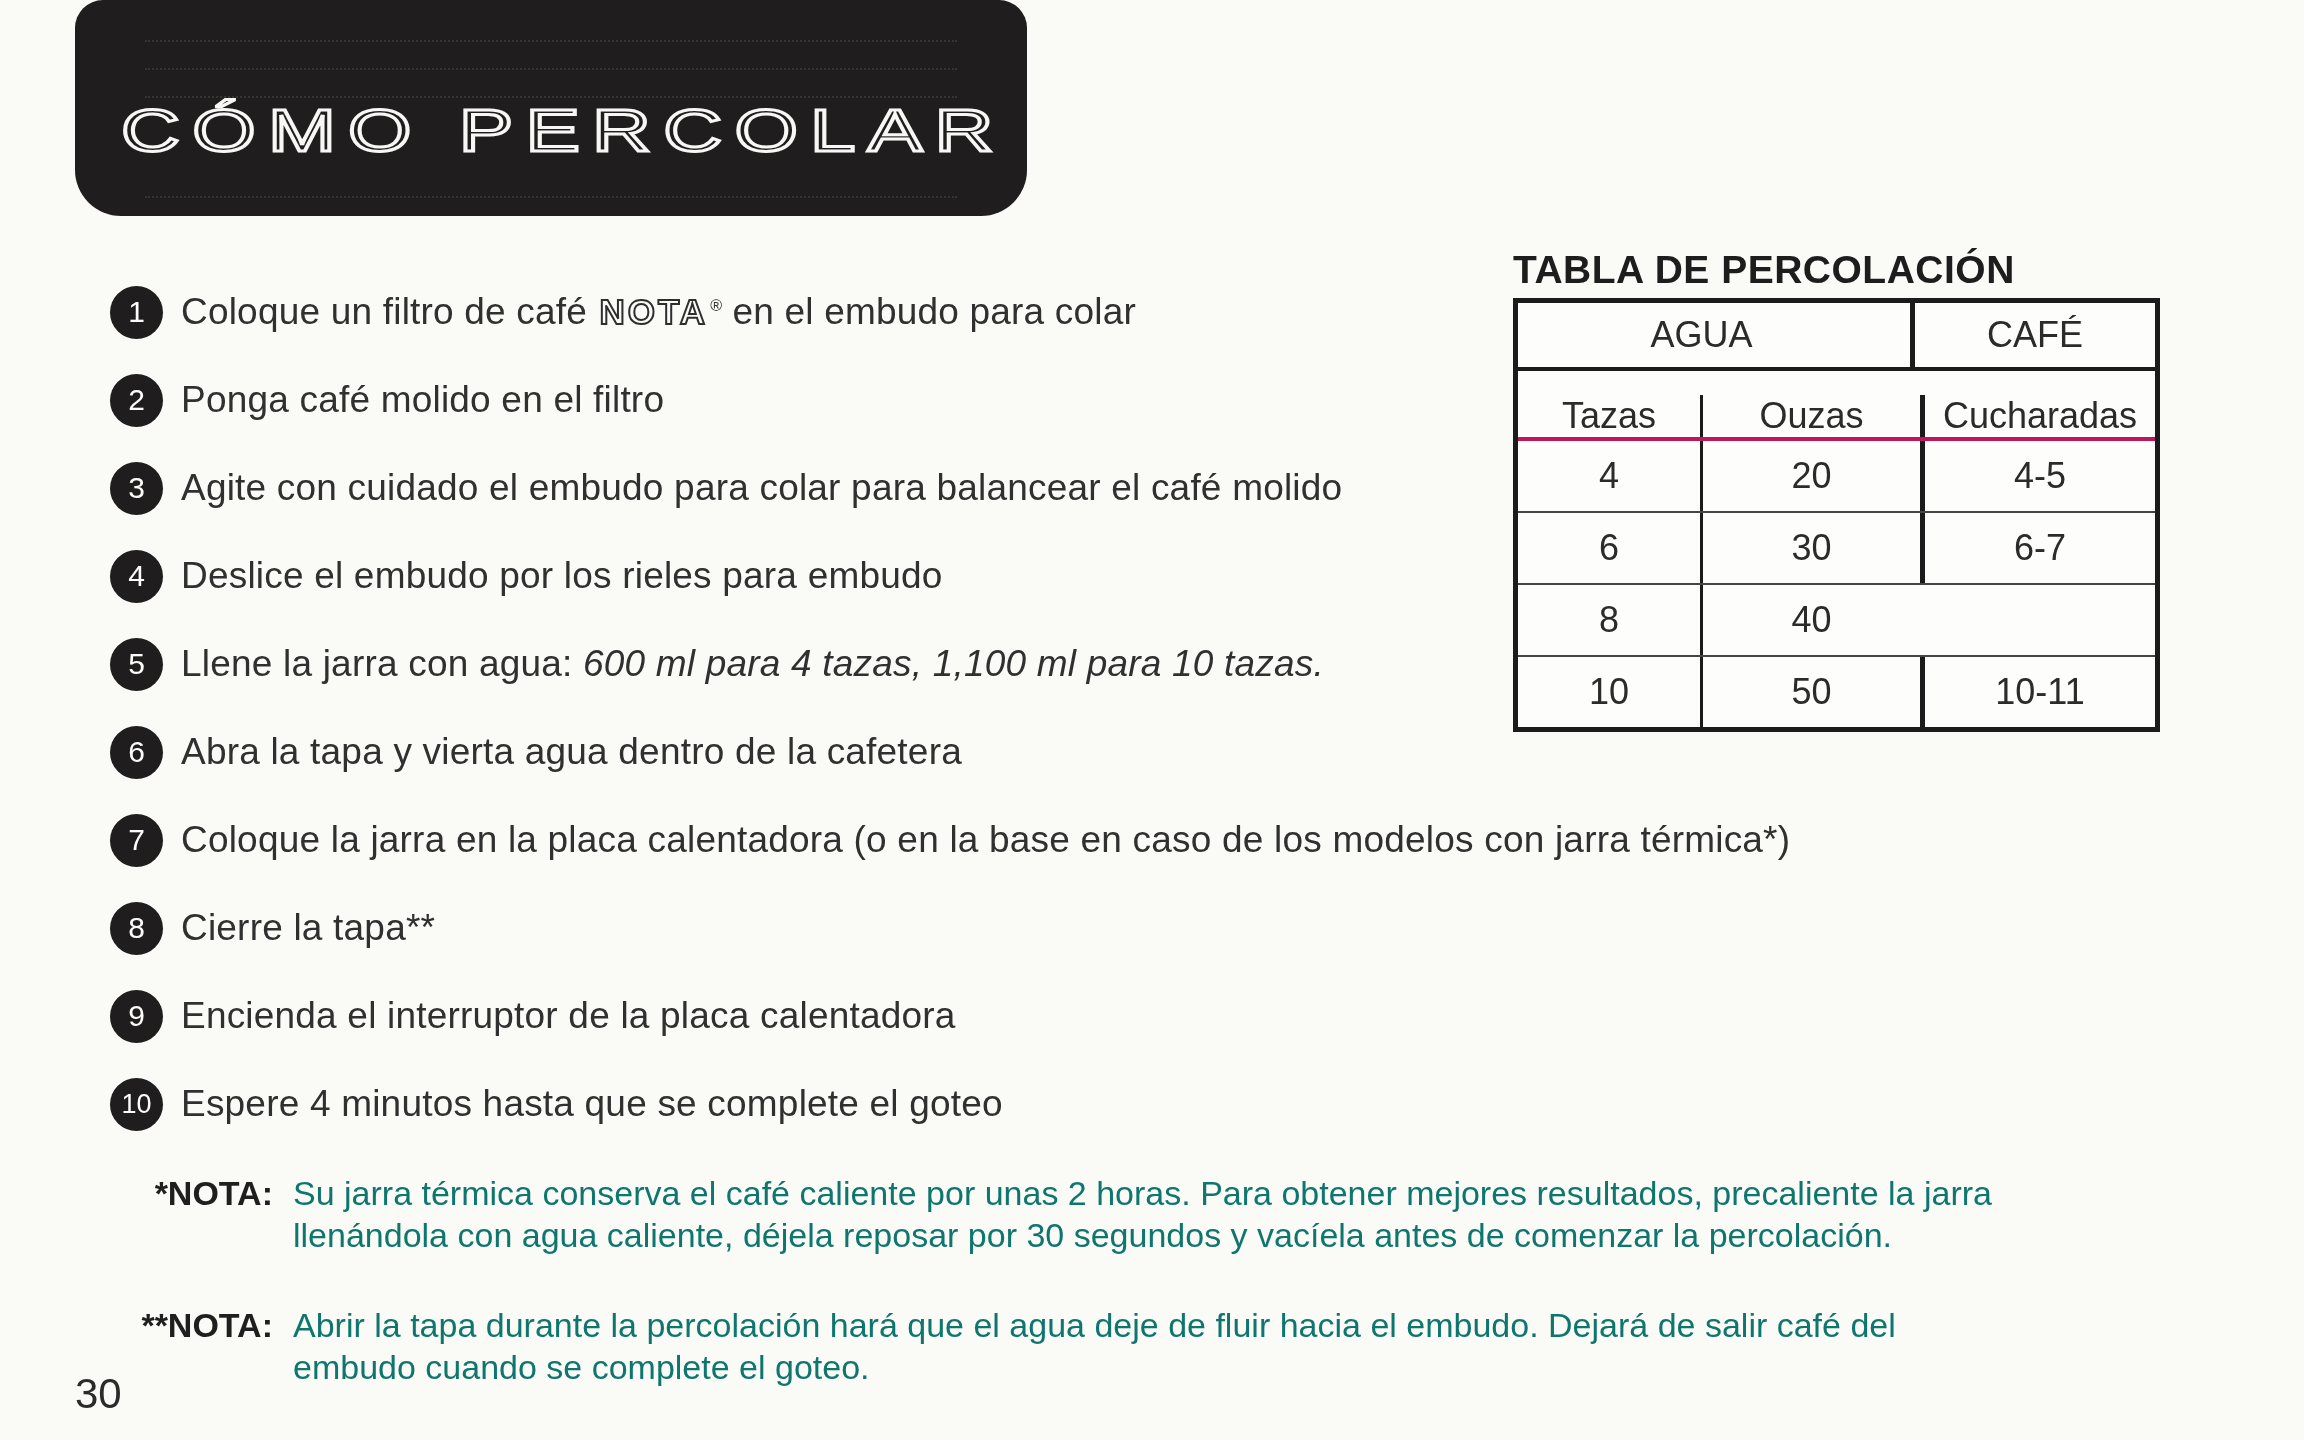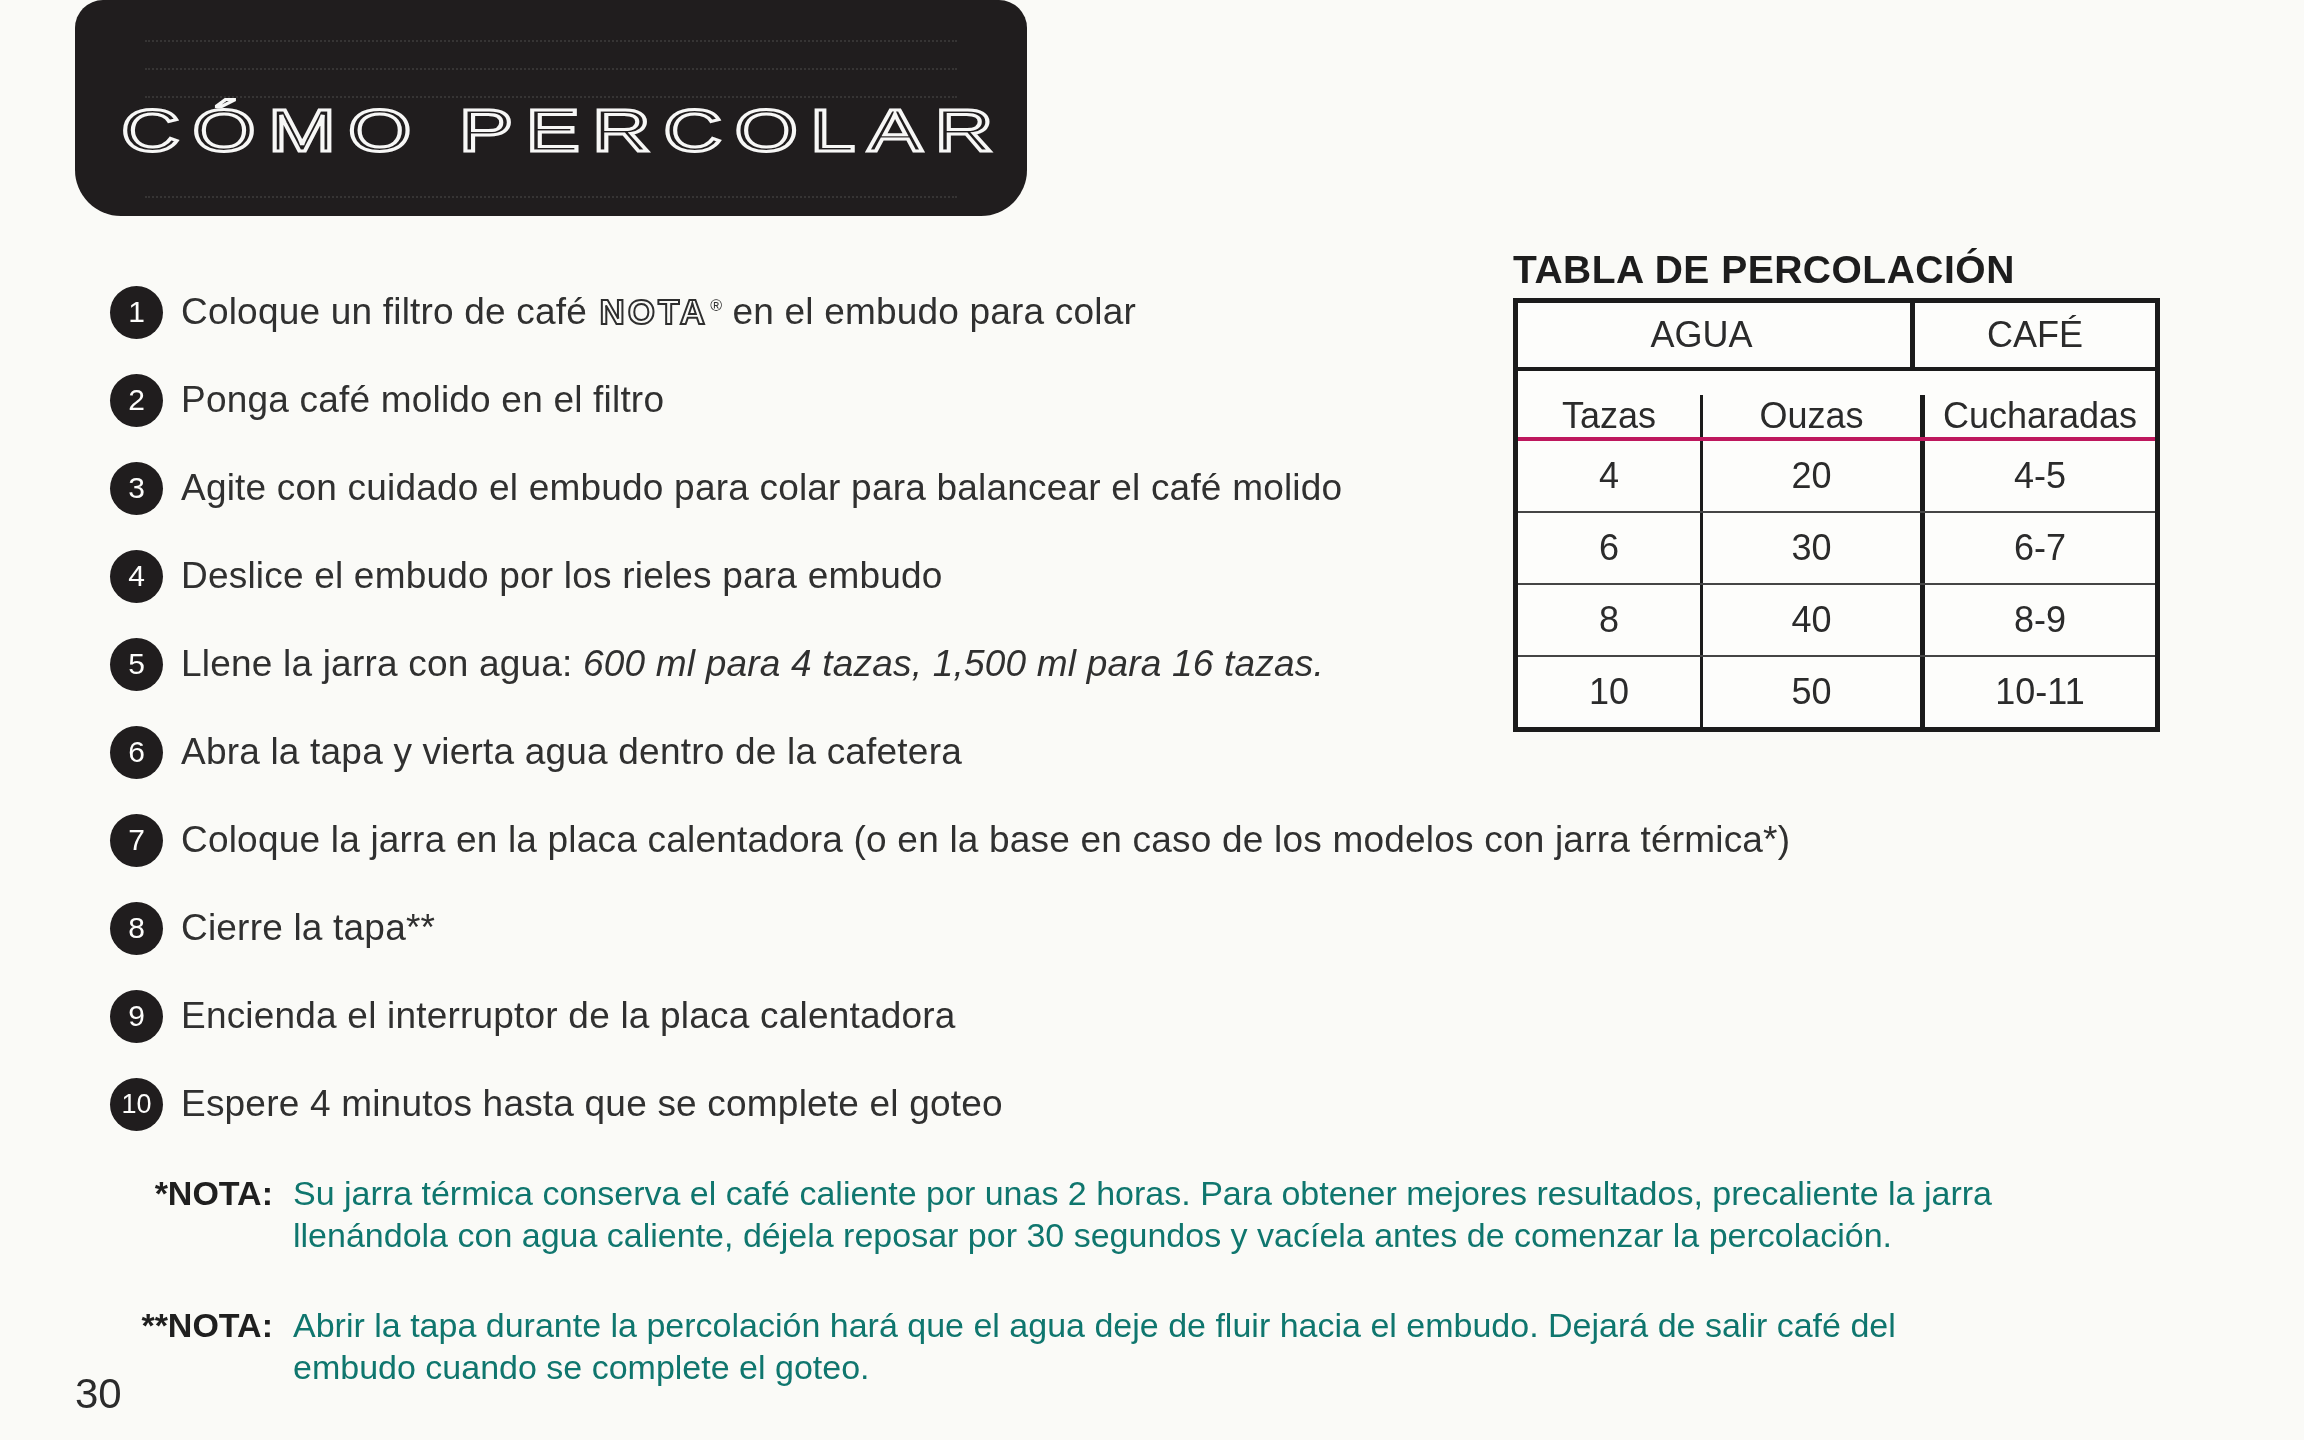--- a/index.html
+++ b/index.html
@@ -106,21 +106,21 @@
       <span class="step-text">Agite con cuidado el embudo para colar para balancear el café molido</span>
     </div>
 
     <div class="step">
       <span class="step-num">4</span>
       <span class="step-text">Deslice el embudo por los rieles para embudo</span>
     </div>
 
     <div class="step">
       <span class="step-num">5</span>
-      <span class="step-text"><span>Llene la jarra con agua: </span><span class="it">600 ml para 4 tazas, 1,500 ml para 16 tazas.</span></span>
+      <span class="step-text"><span>Llene la jarra con agua: </span><span class="it">600 ml para 4 tazas, 1,100 ml para 10 tazas.</span></span>
     </div>
 
     <div class="step">
       <span class="step-num">6</span>
       <span class="step-text">Abra la tapa y vierta agua dentro de la cafetera</span>
     </div>
 
     <div class="step">
       <span class="step-num">7</span>
       <span class="step-text">Coloque la jarra en la placa calentadora (o en la base en caso de los modelos con jarra térmica*)</span>
@@ -161,21 +161,20 @@
       <div class="tcell c-cuch">4-5</div>
     </div>
     <div class="trow row-data">
       <div class="tcell c-tazas">6</div>
       <div class="tcell c-ouzas">30</div>
       <div class="tcell c-cuch">6-7</div>
     </div>
     <div class="trow row-data">
       <div class="tcell c-tazas">8</div>
       <div class="tcell c-ouzas">40</div>
-      <div class="tcell c-cuch">8-9</div>
     </div>
     <div class="trow row-data">
       <div class="tcell c-tazas">10</div>
       <div class="tcell c-ouzas">50</div>
       <div class="tcell c-cuch">10-11</div>
     </div>
   </div>
 
   <div class="notes">
     <div class="note">

